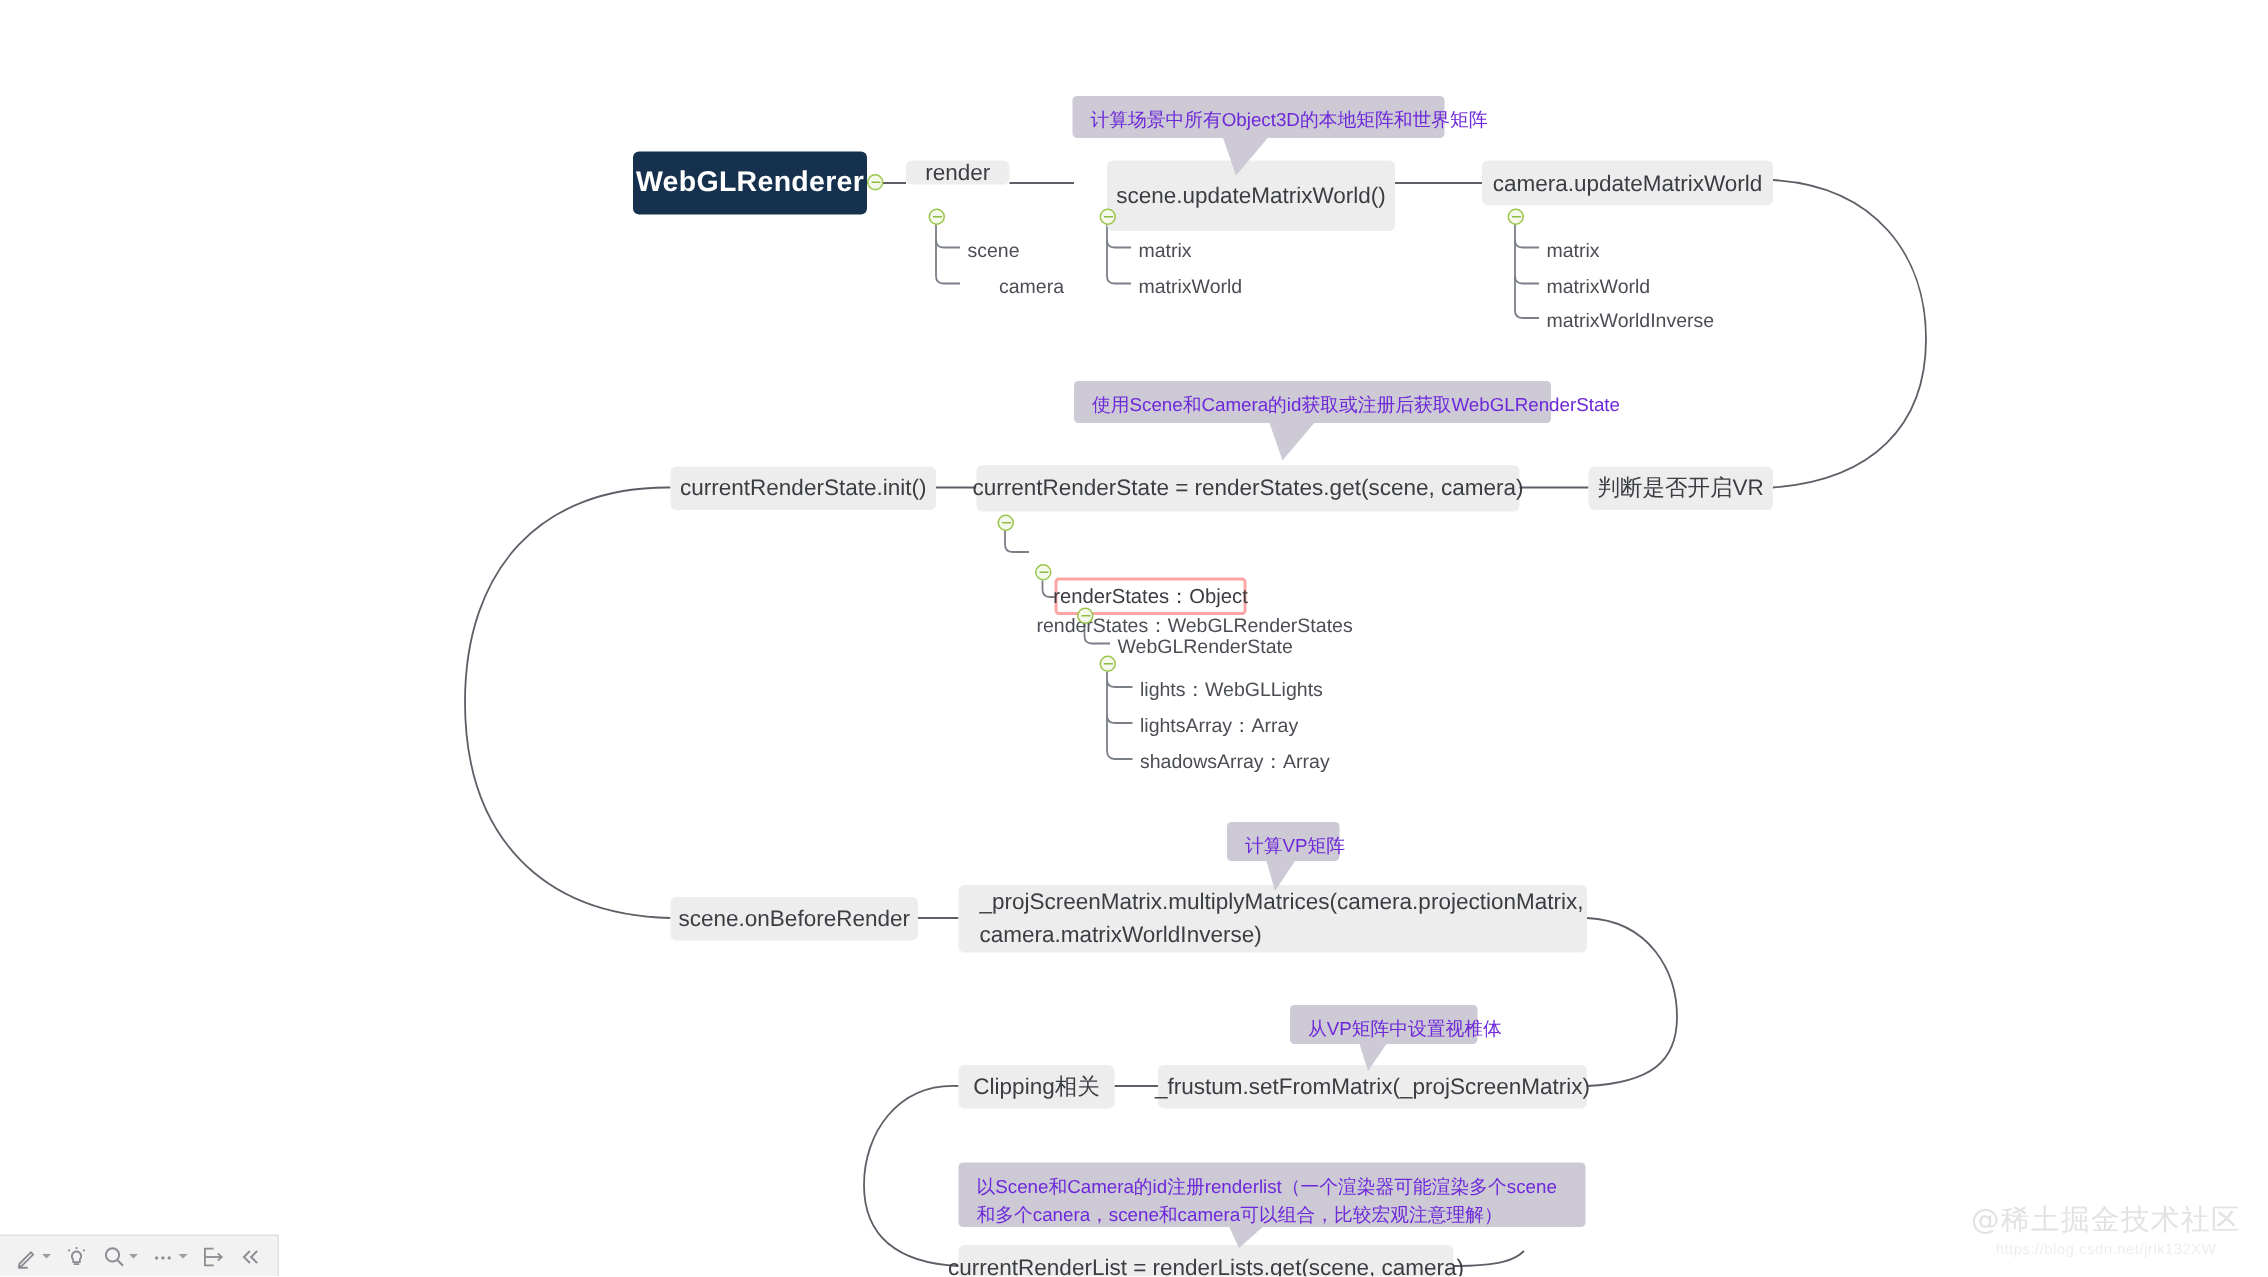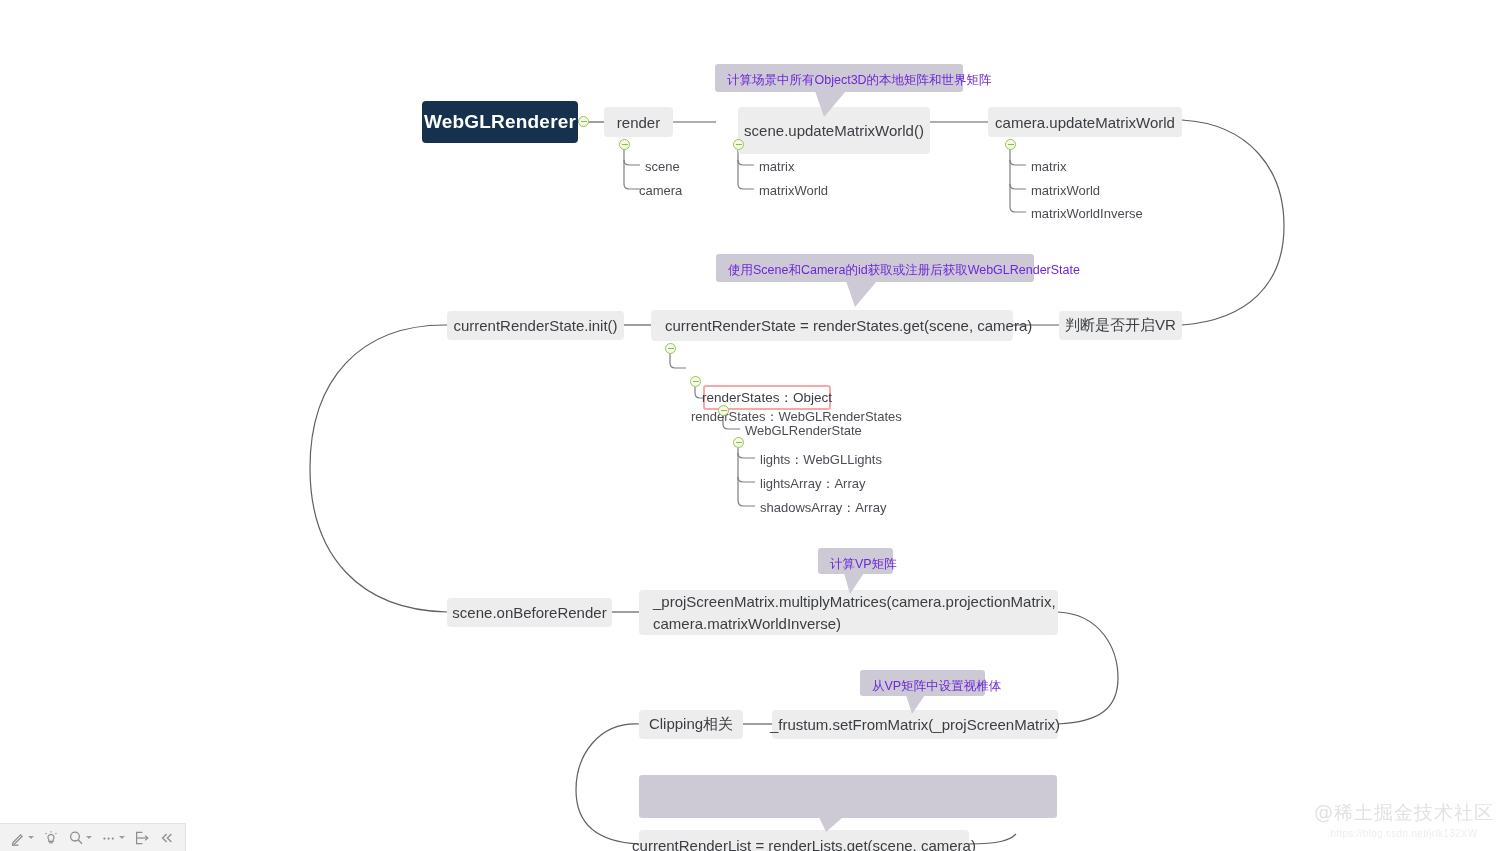--- a/index.html
+++ b/index.html
@@ -220,37 +220,37 @@
 
     <path class="tree-link" d="M738 448 L738 500 Q738 506 743 506 L755 506"></path>
     <path class="tree-link" d="M738 477 Q738 482 743 482 L755 482"></path>
     <path class="tree-link" d="M738 453 Q738 458 743 458 L755 458"></path>
   </svg>
 
   <div class="node node-root" style="left:422px; top:101px; width:156px; height:42px; justify-content:center;">
     <span>WebGLRenderer</span>
   </div>
 
-  <div class="node node-main" style="left:604px; top:107px; width:69px; height:30px; justify-content:center;">
+  <div class="node node-main" style="left:604px; top:107px; width:69px; height:16px; justify-content:center;">
     <span>render</span>
   </div>
 
   <div class="node node-main" style="left:716px; top:107px; width:192px; height:47px; justify-content:center;margin-left:22px;">
     <span>scene.updateMatrixWorld()</span>
   </div>
 
   <div class="node node-main" style="left:988px; top:107px; width:194px; height:30px; justify-content:center;">
     <span>camera.updateMatrixWorld</span>
   </div>
 
   <div class="node node-main" style="left:1059px; top:311px; width:123px; height:29px; justify-content:center;">
     <span>判断是否开启VR</span>
   </div>
 
-  <div class="node node-main" style="left:651px; top:310px; width:362px; height:31px; ">
+  <div class="node node-main" style="left:651px; top:310px; width:362px; height:31px; justify-content:center;">
     <span>currentRenderState = renderStates.get(scene, camera)</span>
   </div>
 
   <div class="node node-main" style="left:447px; top:311px; width:177px; height:29px; justify-content:center;">
     <span>currentRenderState.init()</span>
   </div>
 
   <div class="node node-selected" style="left:703px; top:385px; width:128px; height:25px; justify-content:center;">
     <span>renderStates：Object</span>
   </div>
@@ -271,21 +271,21 @@
     <span>Clipping相关</span>
   </div>
 
   <div class="node node-main" style="left:639px; top:830px; width:330px; height:31px; justify-content:center; font-size:15px;">
     <span>currentRenderList = renderLists.get(scene, camera)</span>
   </div>
 
   <div class="leaf" style="left:645px; top:160px;">
     <span>scene</span>
   </div>
-  <div class="leaf" style="left:639px; top:184px;text-align:right;">
+  <div class="leaf" style="left:666px; top:184px;text-align:right;">
     <span>camera</span>
   </div>
   <div class="leaf" style="left:759px; top:160px;">
     <span>matrix</span>
   </div>
   <div class="leaf" style="left:759px; top:184px;">
     <span>matrixWorld</span>
   </div>
   <div class="leaf" style="left:1031px; top:160px;">
     <span>matrix</span>
@@ -335,20 +335,21 @@
     <span>计算VP矩阵</span>
     <span class="tail" style="left:26px; bottom:-20px; border-top-width:21px; border-left-width:6px; border-right-width:14px;"></span>
   </div>
 
   <div class="callout" style="left:860px; top:670px; width:125px; height:26px; text-align:center;">
     <span>从VP矩阵中设置视椎体</span>
     <span class="tail" style="left:46px; bottom:-18px; border-top-width:19px; border-left-width:6px; border-right-width:13px;"></span>
   </div>
 
   <div class="callout multi" style="left:639px; top:775px; width:418px; height:43px; line-height:1.55; font-size:12.5px;">
+    <span>以Scene和Camera的id注册renderlist（一个渲染器可能渲染多个scene和多个canera，scene和camera可以组合，比较宏观注意理解）</span>
     <span class="tail" style="left:180px; bottom:-14px; border-top-width:15px; border-left-width:7px; border-right-width:17px;"></span>
   </div>
 
   <div id="toolbar">
 
     <div class="tb-item">
       <span>
         <svg width="16" height="16" viewBox="0 0 16 16" fill="none" stroke="#8a8d92" stroke-width="1.2">
           <path d="M3 12.5 L10.6 4.9 L12.1 6.4 L4.5 14 L2.6 14.4 Z"></path>
           <line x1="2.2" y1="15.2" x2="8.5" y2="15.2" stroke-width="1.3"></line>

